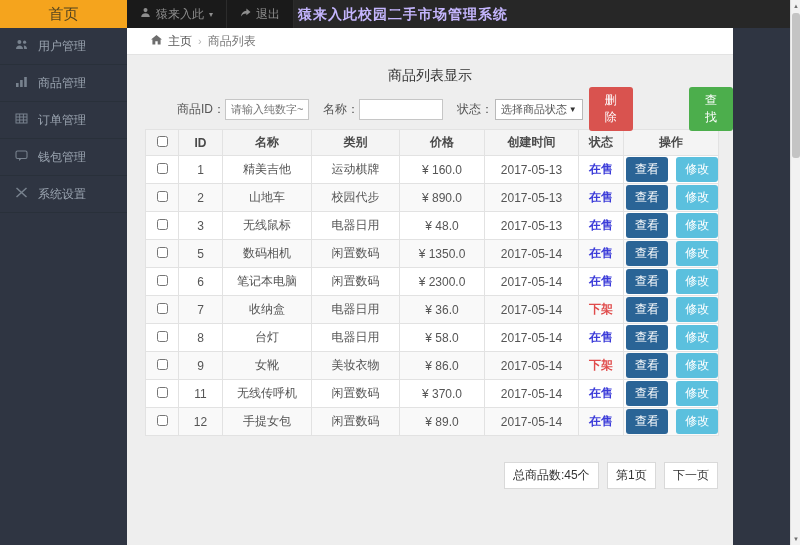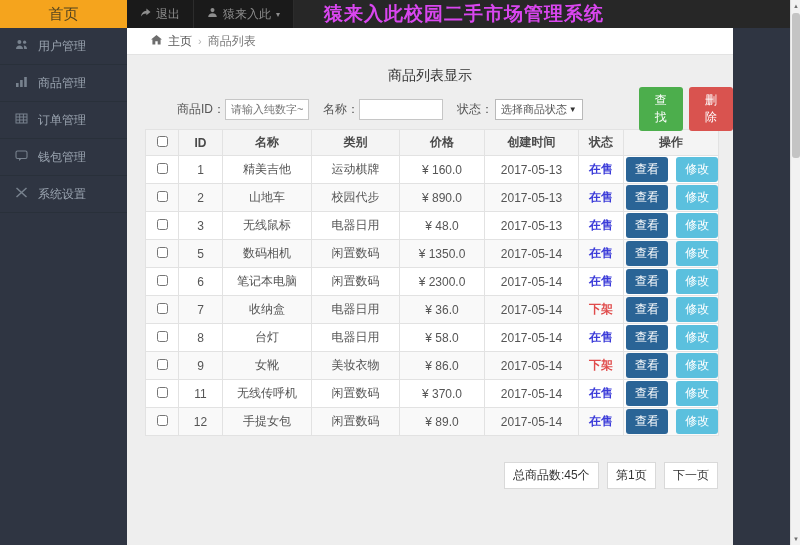--- a/index.html
+++ b/index.html
@@ -14,22 +14,22 @@
     width:127px; height:28px; background:#f5a41d; color:#554520;
     font-size:15px; line-height:28px; text-align:center; cursor:pointer; flex:none;
   }
   .nav-menu { display:flex; background:#1a1a1a; height:28px; flex:none; }
   .nav-item {
     display:flex; align-items:center; gap:5px; padding:0 13px; height:28px;
     color:#8e8e8e; font-size:12px; border-right:1px solid #2c2c2c; cursor:pointer;
   }
   .nav-item .caret { font-size:8px; color:#8e8e8e; }
   .nav-title {
-    position:absolute; left:324px; top:0; line-height:28px;
-    color:#d946ef; font-size:19px; font-weight:bold; letter-spacing:1px; white-space:nowrap;
+    position:absolute; left:298px; top:0; line-height:28px;
+    color:#c4b5fd; font-size:14px; font-weight:bold; letter-spacing:1px; white-space:nowrap;
   }
   
   .sidebar { position:absolute; top:28px; left:0; width:127px; height:517px; background:#2f3542; }
   .side-item {
     display:flex; align-items:center; gap:10px; height:37px; padding-left:15px;
     color:#9aa4b0; font-size:12px; border-bottom:1px solid #29303a; cursor:pointer;
   }
   .side-item svg { flex:none; }
   
   .main { position:absolute; top:28px; left:127px; width:606px; height:517px; background:#eeeeee; overflow:hidden; }
@@ -89,35 +89,35 @@
   .sb-thumb { position:absolute; left:1px; top:13px; width:8px; height:145px; background:#c4c4c4; border-radius:3px; cursor:grab; }
 </style>
 </head>
 <body>
 
 <div class="navbar">
   <div class="brand">首页</div>
   <div class="nav-menu">
     <div class="nav-item">
       <span>
-        <svg width="11" height="10" viewBox="0 0 12 11">
-            <path d="M7 0.5l4.5 3.8L7 8.1V6.1C4 6.1 2.3 7.2 1.1 9.4 1.3 5.4 4 3.1 7 2.9z" fill="#8e8e8e"></path>
-          </svg>
-      </span>
-      <span>退出</span>
-    </div>
-    <div class="nav-item">
-      <span>
         <svg width="11" height="11" viewBox="0 0 12 12">
             <circle cx="6" cy="3.4" r="2.2" fill="#8e8e8e"></circle>
             <path d="M1.3 11c0-2.7 2.1-4.1 4.7-4.1s4.7 1.4 4.7 4.1z" fill="#8e8e8e"></path>
           </svg>
       </span>
       <span>猿来入此</span>
       <span class="caret">▾</span>
+    </div>
+    <div class="nav-item">
+      <span>
+        <svg width="11" height="10" viewBox="0 0 12 11">
+            <path d="M7 0.5l4.5 3.8L7 8.1V6.1C4 6.1 2.3 7.2 1.1 9.4 1.3 5.4 4 3.1 7 2.9z" fill="#8e8e8e"></path>
+          </svg>
+      </span>
+      <span>退出</span>
     </div>
   </div>
   <div class="nav-title">猿来入此校园二手市场管理系统</div>
 </div>
 
 <div class="sidebar">
   <div class="side-item">
     <span>
       <svg width="13" height="13" viewBox="0 0 13 13">
           <circle cx="4.4" cy="3.9" r="2" fill="#78828e"></circle>
@@ -188,22 +188,22 @@
   <div class="filter-bar">
     <label>商品ID：</label>
     <input type="text" placeholder="请输入纯数字~" style="">
     <label class="gap">名称：</label>
     <input type="text" value="" style="">
     <label class="gap">状态：</label>
     <div class="sel">
       <span>选择商品状态</span>
       <span class="caret">▼</span>
     </div>
+    <button class="btn btn-delete">删除</button>
     <button class="btn btn-search">查找</button>
-    <button class="btn btn-delete">删除</button>
   </div>
 
   <table class="goods-table">
     <colgroup>
       <col class="col-chk">
         <col class="col-id">
         <col class="col-name">
         <col class="col-cat">
       <col class="col-price">
         <col class="col-date">

